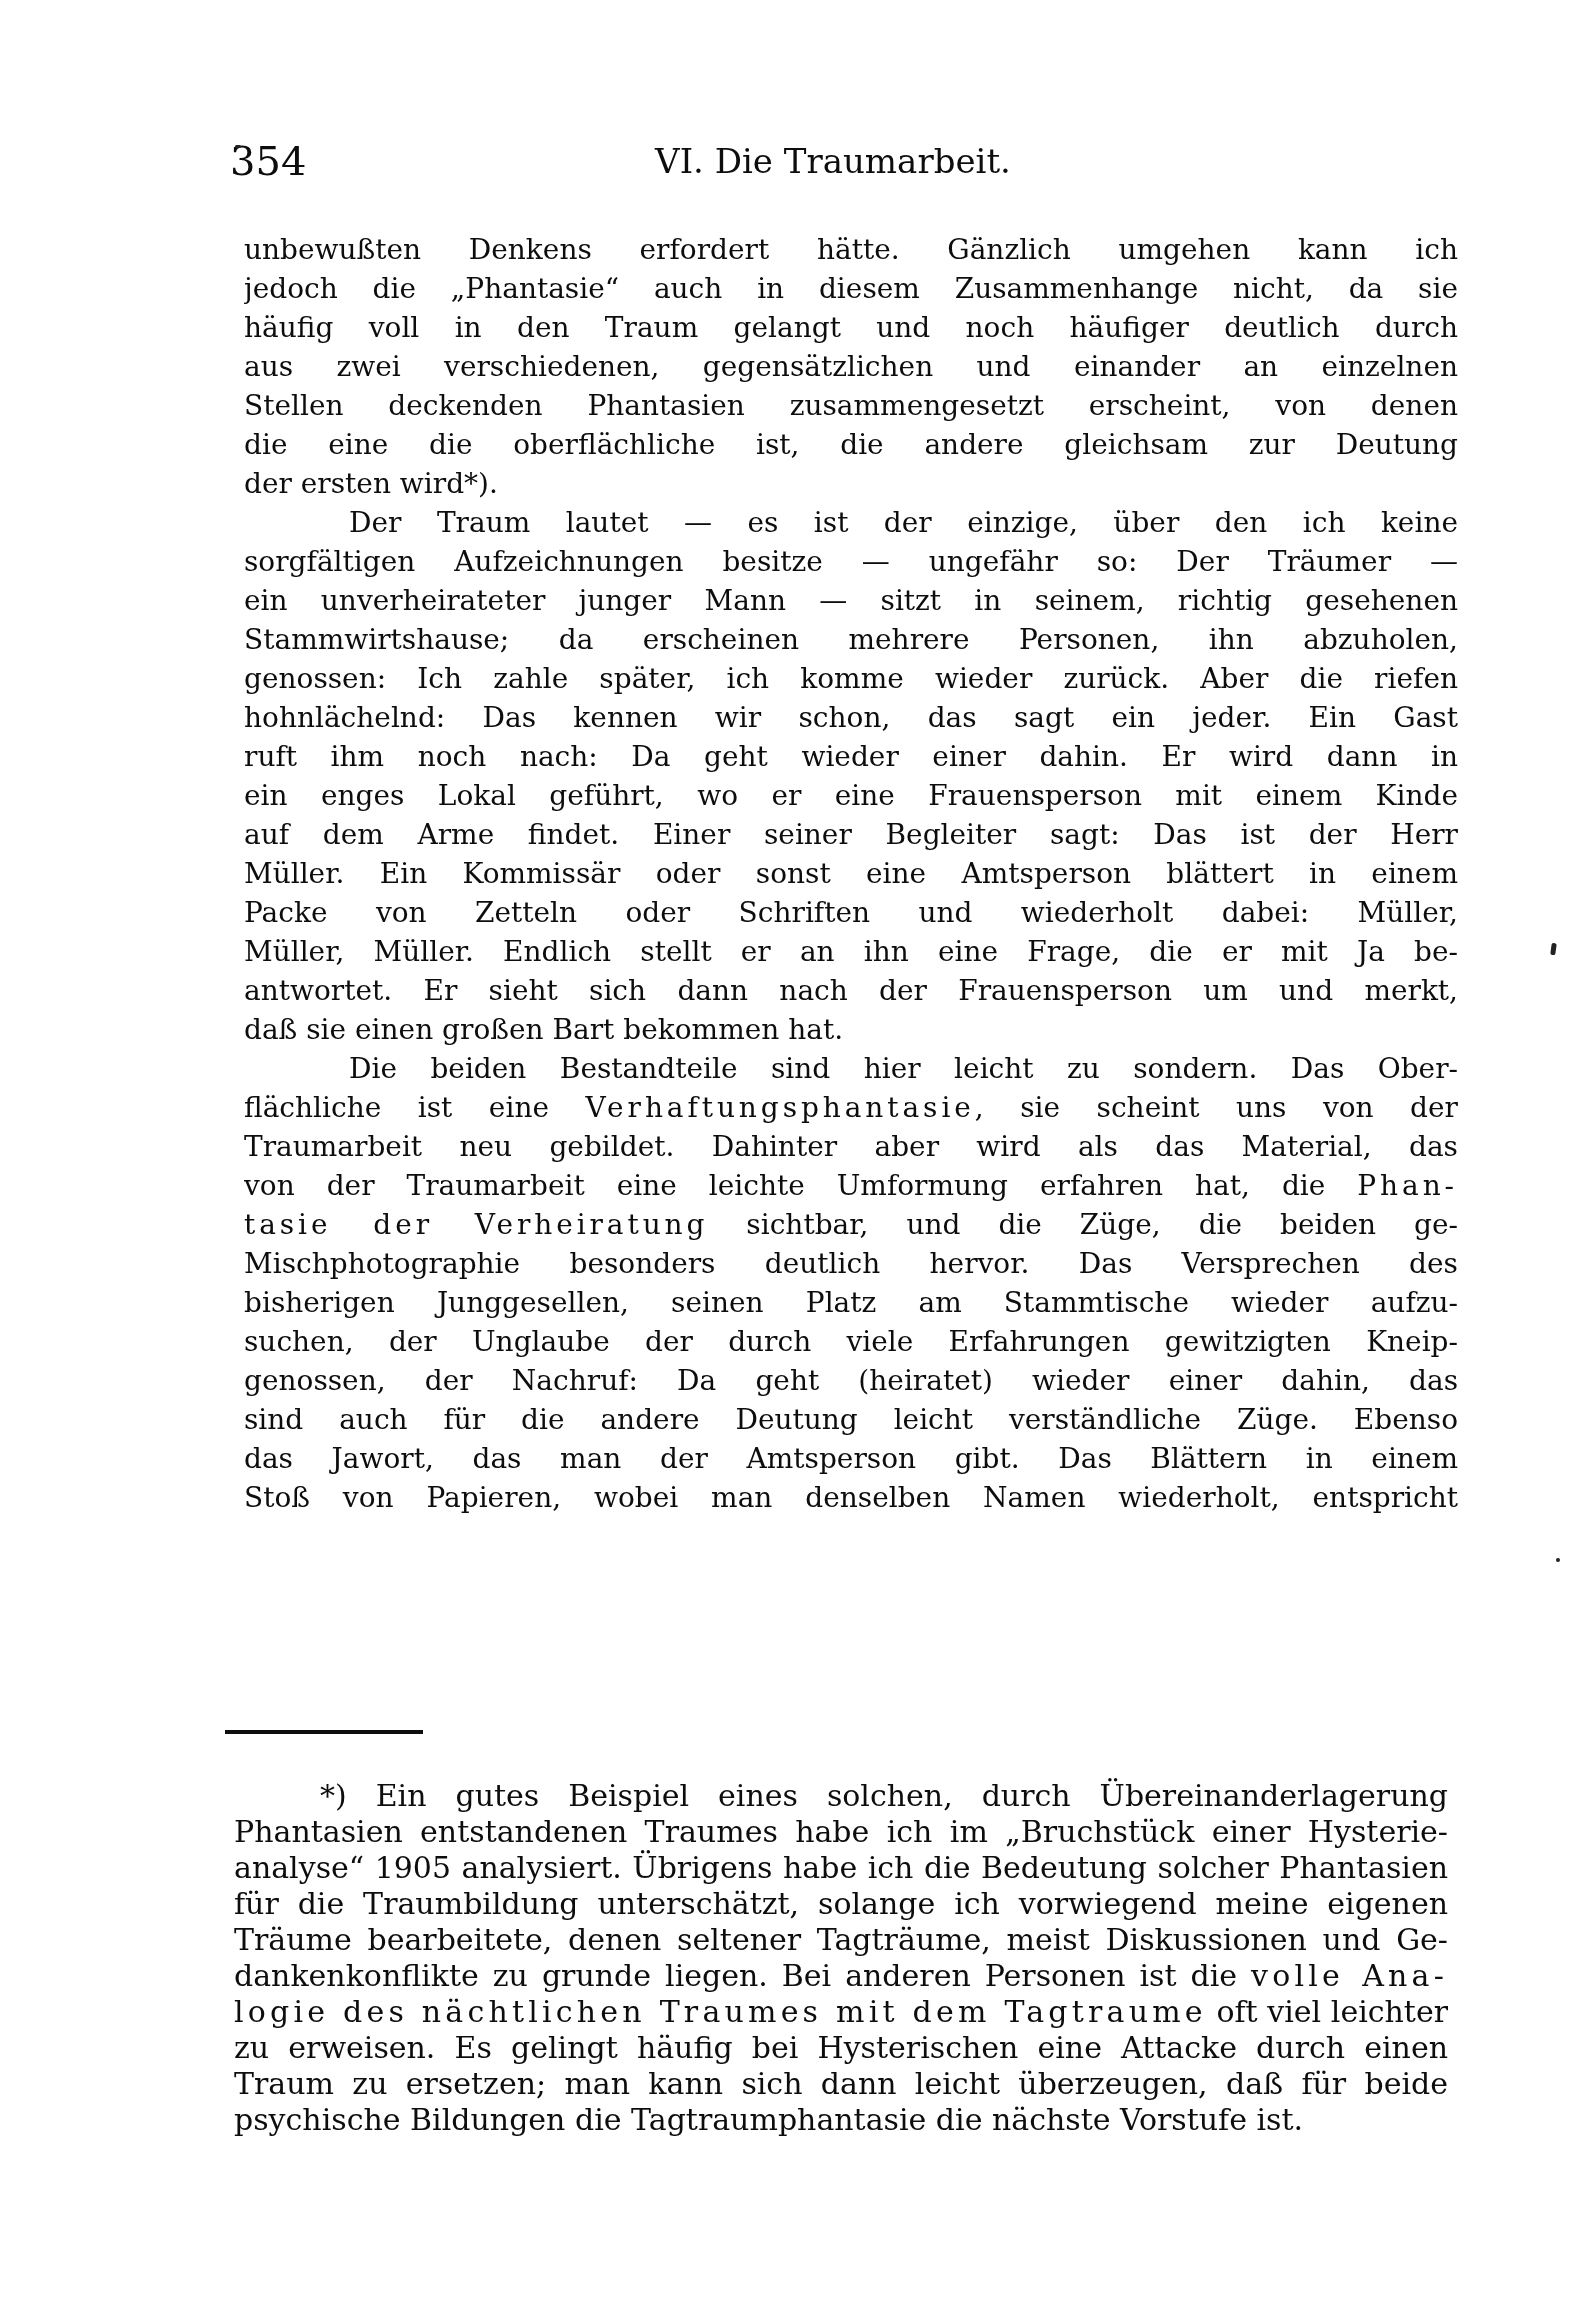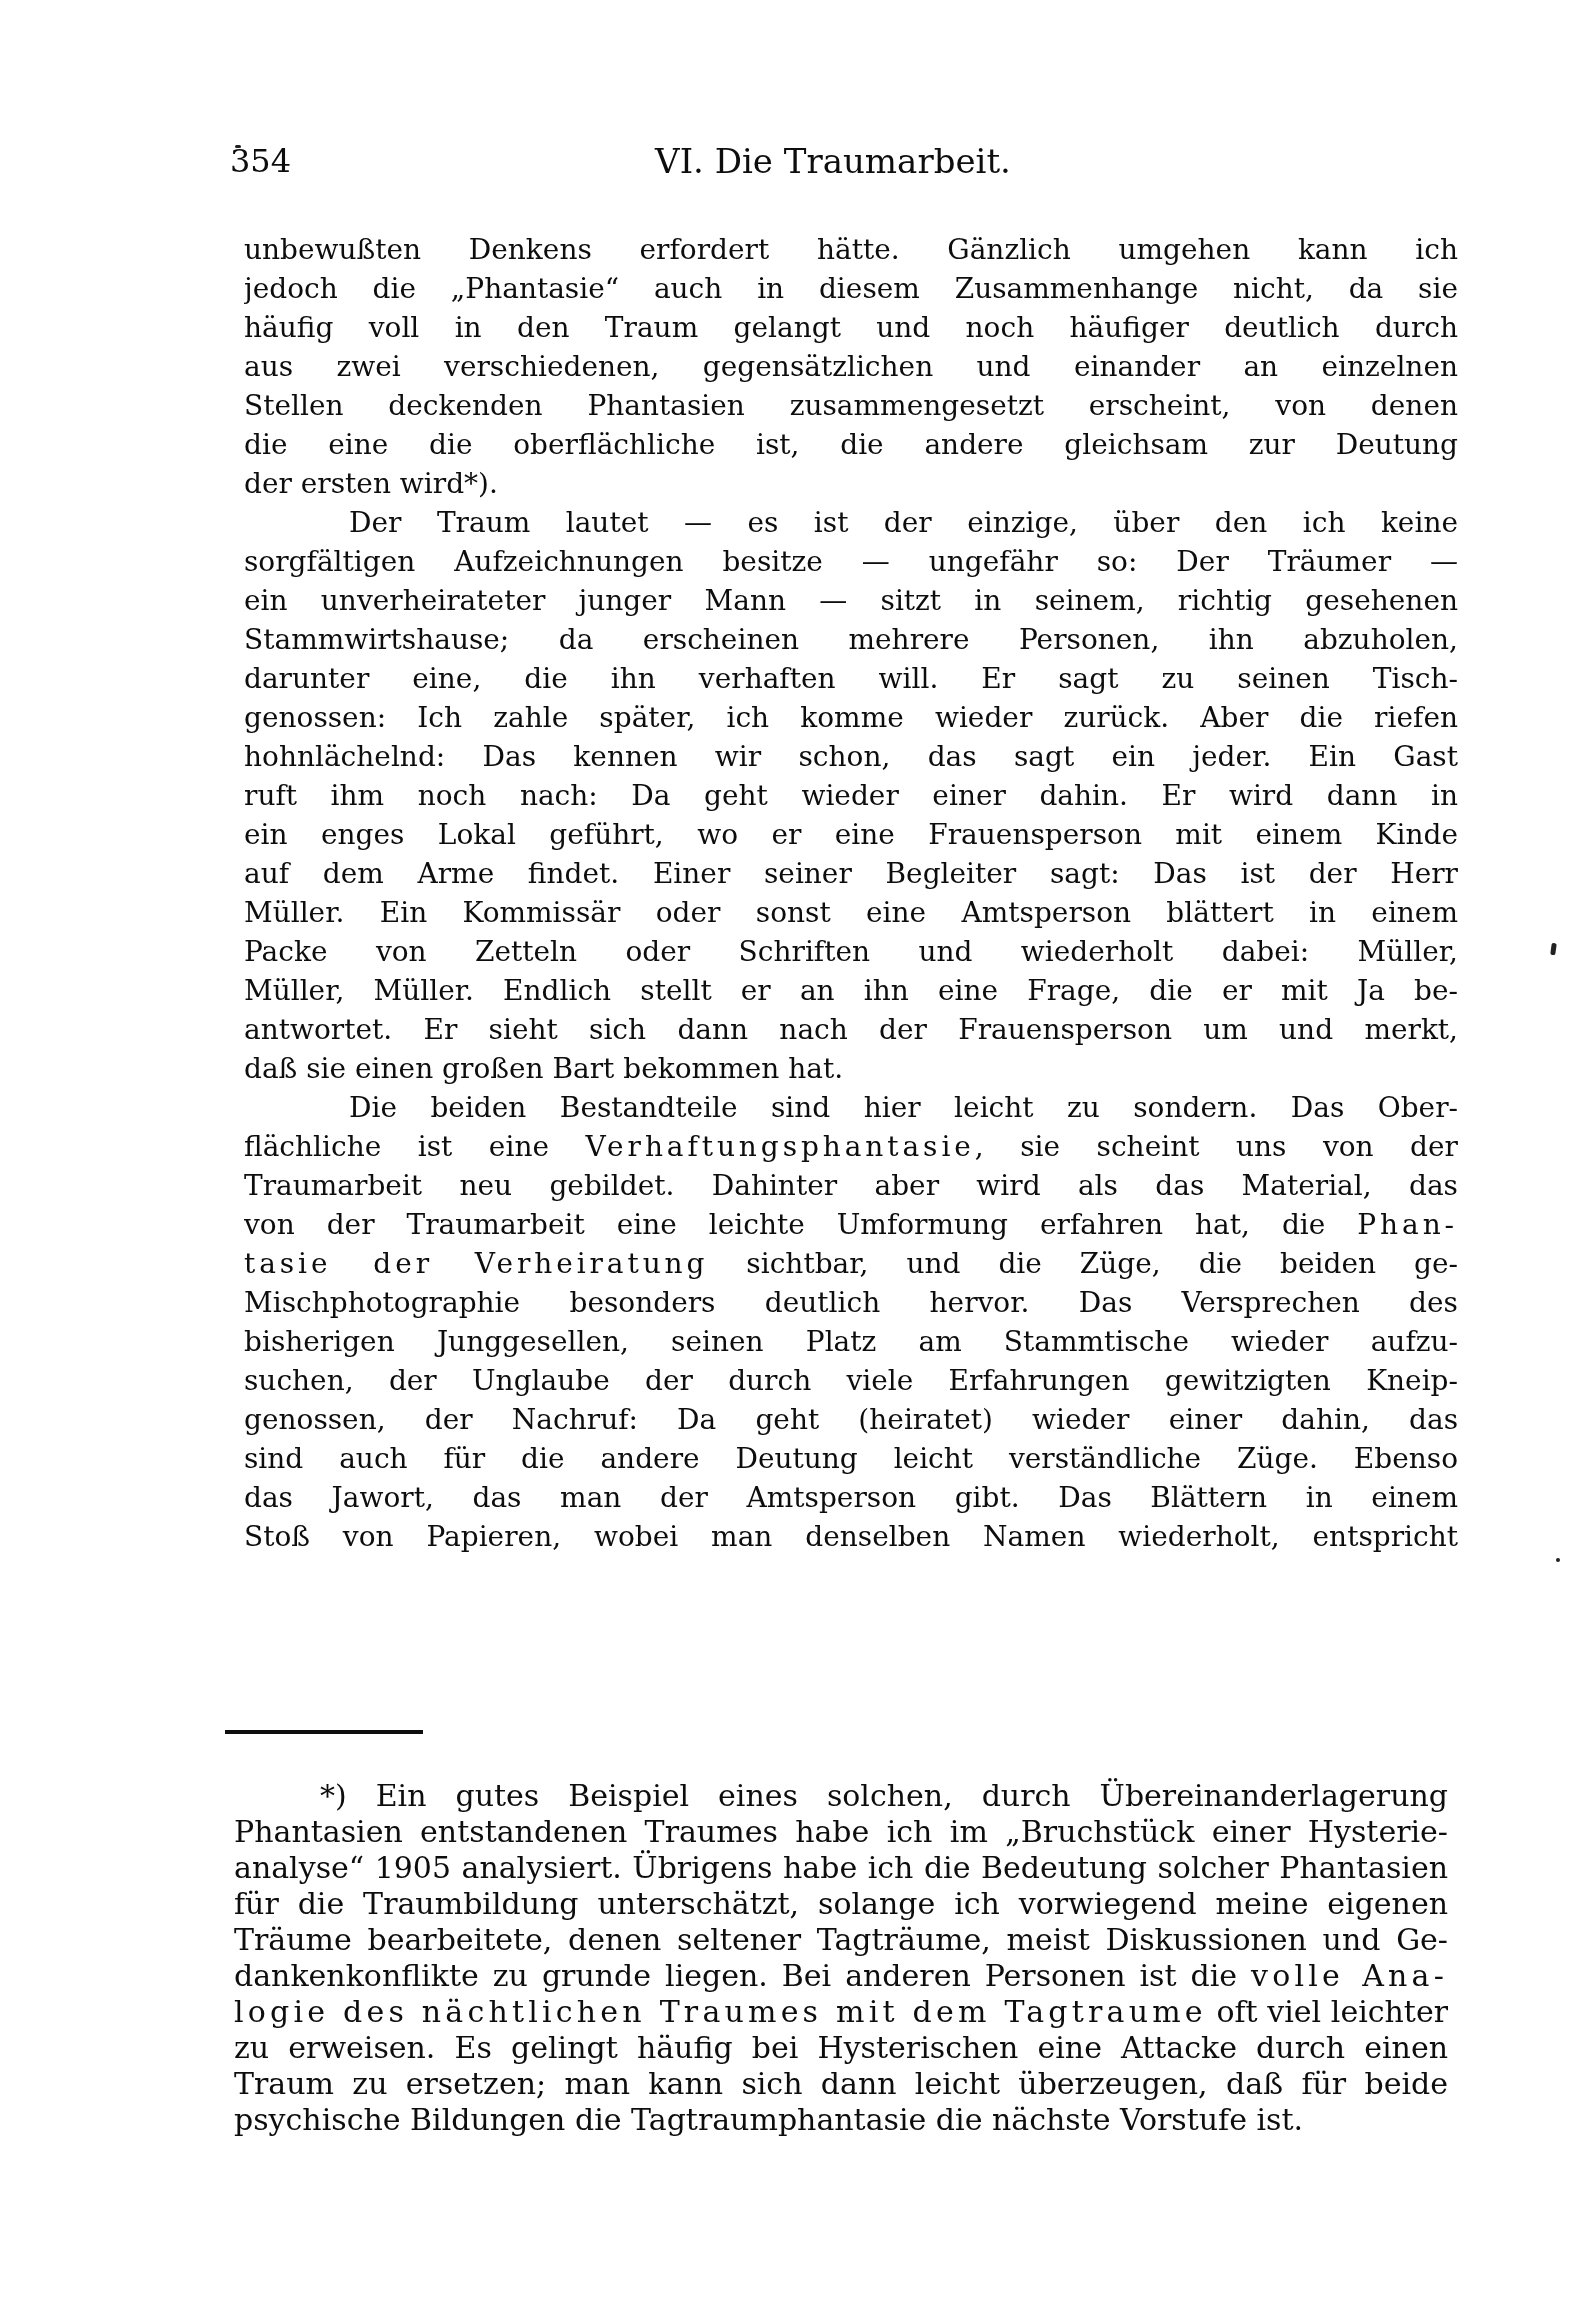--- a/index.html
+++ b/index.html
@@ -5,21 +5,21 @@
   html,body{margin:0;padding:0;background:#ffffff;}
   .page{
     position:relative;
     width:1590px;height:2318px;
     background:#ffffff;
     font-family:"DejaVu Serif", serif;
     color:#0d0d0d;
     overflow:hidden;
   }
   .header{position:absolute;left:0;top:142px;width:1590px;height:41px;}
-  .pagenum{position:absolute;left:230px;top:0;font-size:32px;line-height:39px;}
+  .pagenum{position:absolute;left:230px;top:0;font-size:40px;line-height:39px;}
   .running{position:absolute;left:226px;top:0;width:1214px;text-align:center;font-size:34px;line-height:39px;}
   .body-text{
     position:absolute;left:244px;top:230px;width:1214px;
     font-size:28px;line-height:39px;
   }
   .footnote-text{
     position:absolute;left:234px;top:1778px;width:1214px;
     font-size:30px;line-height:36px;
   }
   .line{
@@ -57,21 +57,20 @@
       <div class="line"><span class="seg">jedoch die „Phantasie“ auch in diesem Zusammenhange nicht, da sie</span></div>
       <div class="line"><span class="seg">häufig voll in den Traum gelangt und noch häufiger deutlich durch</span></div>
       <div class="line"><span class="seg">aus zwei verschiedenen, gegensätzlichen und einander an einzelnen</span></div>
       <div class="line"><span class="seg">Stellen deckenden Phantasien zusammengesetzt erscheint, von denen</span></div>
       <div class="line"><span class="seg">die eine die oberflächliche ist, die andere gleichsam zur Deutung</span></div>
       <div class="line last"><span class="seg">der ersten wird*).</span></div>
       <div class="line indent"><span class="seg">Der Traum lautet — es ist der einzige, über den ich keine</span></div>
       <div class="line"><span class="seg">sorgfältigen Aufzeichnungen besitze — ungefähr so: Der Träumer —</span></div>
       <div class="line"><span class="seg">ein unverheirateter junger Mann — sitzt in seinem, richtig gesehenen</span></div>
       <div class="line"><span class="seg">Stammwirtshause; da erscheinen mehrere Personen, ihn abzuholen,</span></div>
-      <div class="line"><span class="seg">darunter eine, die ihn verhaften will. Er sagt zu seinen Tisch-</span></div>
       <div class="line"><span class="seg">genossen: Ich zahle später, ich komme wieder zurück. Aber die riefen</span></div>
       <div class="line"><span class="seg">hohnlächelnd: Das kennen wir schon, das sagt ein jeder. Ein Gast</span></div>
       <div class="line"><span class="seg">ruft ihm noch nach: Da geht wieder einer dahin. Er wird dann in</span></div>
       <div class="line"><span class="seg">ein enges Lokal geführt, wo er eine Frauensperson mit einem Kinde</span></div>
       <div class="line"><span class="seg">auf dem Arme findet. Einer seiner Begleiter sagt: Das ist der Herr</span></div>
       <div class="line"><span class="seg">Müller. Ein Kommissär oder sonst eine Amtsperson blättert in einem</span></div>
       <div class="line"><span class="seg">Packe von Zetteln oder Schriften und wiederholt dabei: Müller,</span></div>
       <div class="line"><span class="seg">Müller, Müller. Endlich stellt er an ihn eine Frage, die er mit Ja be-</span></div>
       <div class="line"><span class="seg">antwortet. Er sieht sich dann nach der Frauensperson um und merkt,</span></div>
       <div class="line last"><span class="seg">daß sie einen großen Bart bekommen hat.</span></div>

